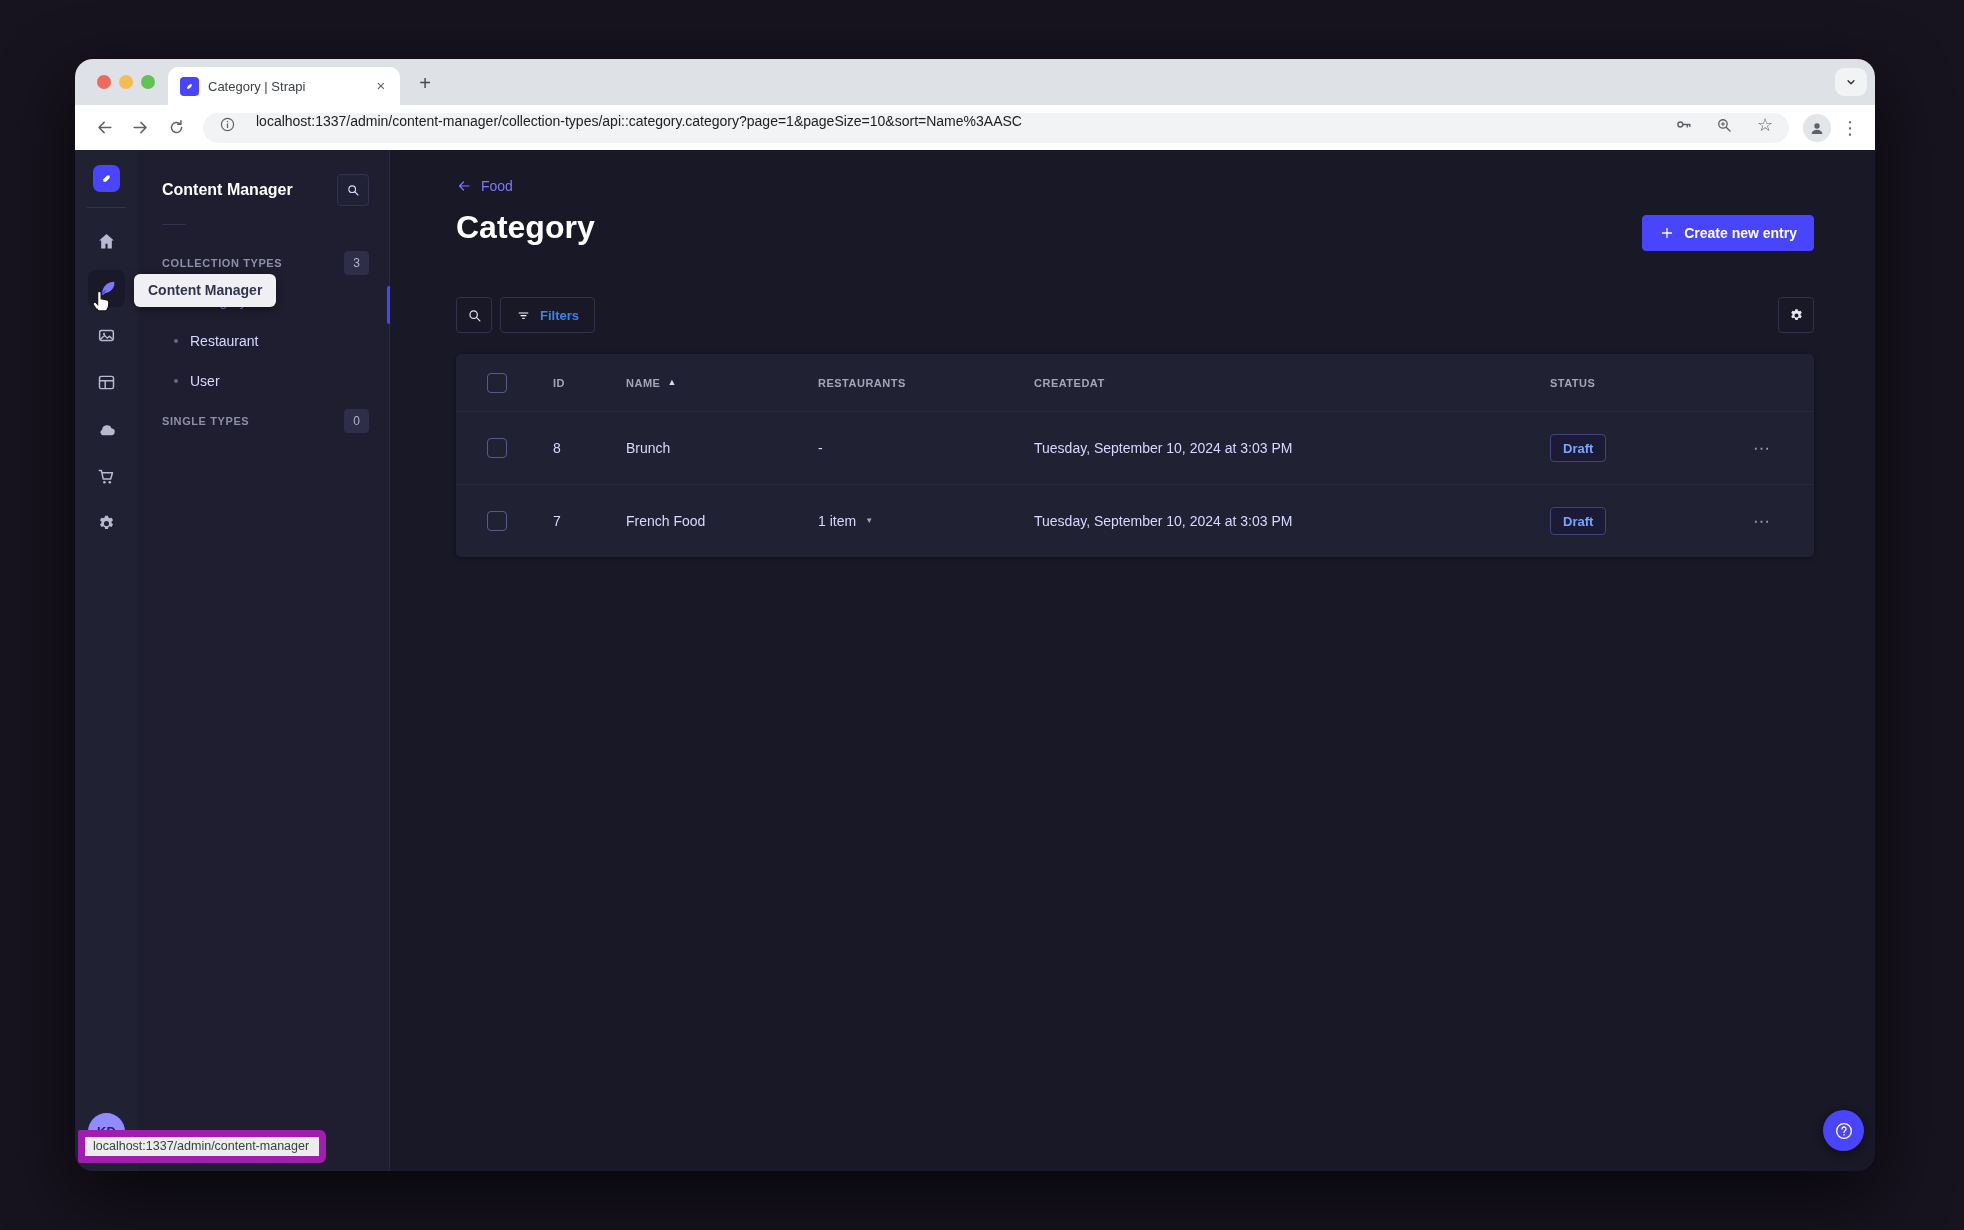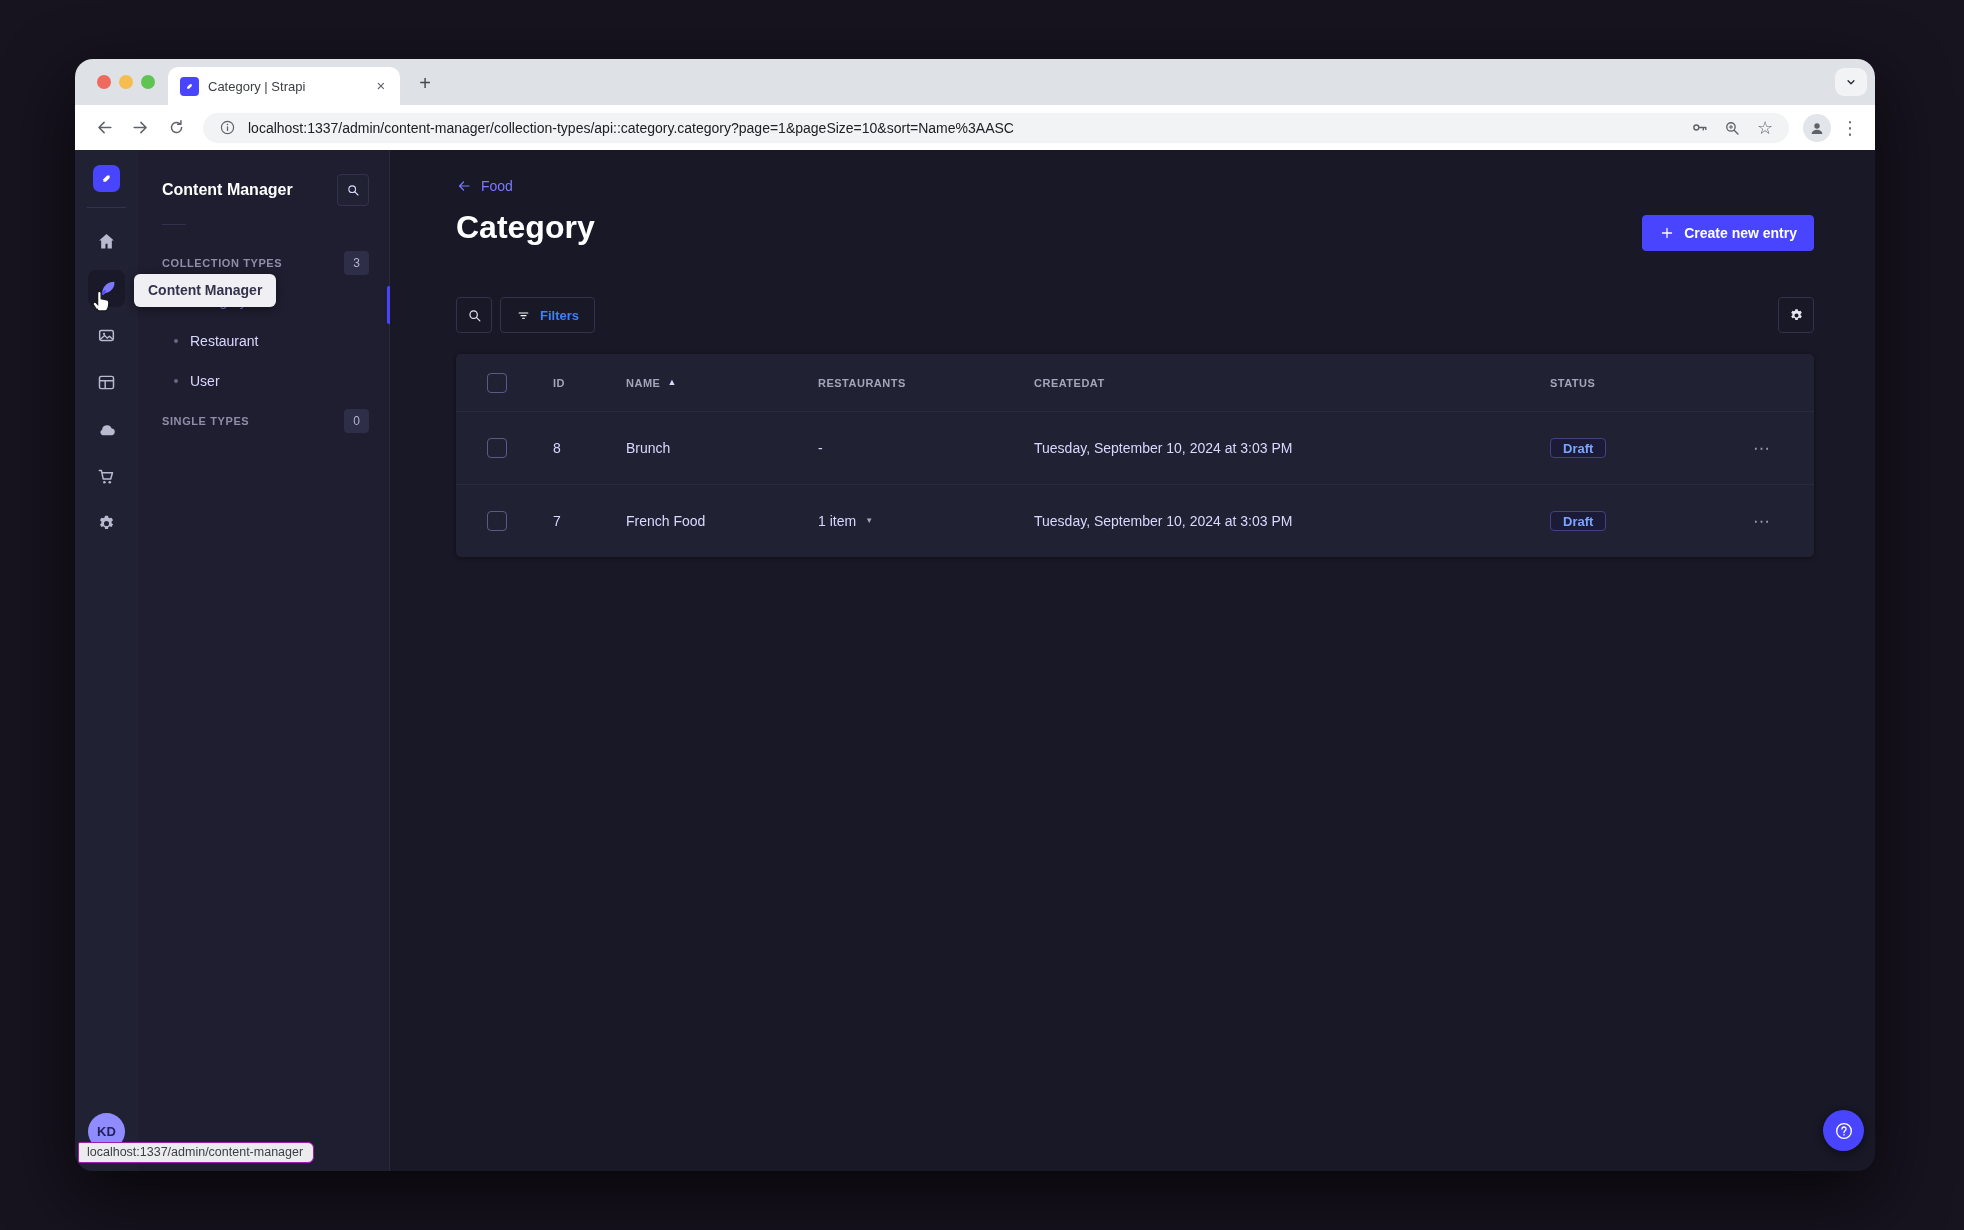--- a/index.html
+++ b/index.html
@@ -30,22 +30,22 @@
             display:flex; align-items:center; justify-content:center; }
   .tab-title{ font-size:13px; color:#3c4043; flex:1; white-space:nowrap; overflow:hidden; }
   .tab-close{ width:18px; height:18px; line-height:17px; text-align:center; color:#5f6368; font-size:15px; border-radius:50%; flex:none; }
   .newtab{ margin:0 0 8px 12px; width:26px; height:26px; line-height:25px; text-align:center; color:#45484d; font-size:20px; border-radius:50%; }
   .tabsearch{ position:absolute; right:8px; top:9px; width:32px; height:28px; background:#f2f3f5; border-radius:9px;
               display:flex; align-items:center; justify-content:center; color:#2d2f33; }
 
   
   .toolbar{ height:45px; background:#fff; display:flex; align-items:center; padding:0 12px; gap:2px; flex:none; }
   .tbtn{ width:34px; height:32px; display:flex; align-items:center; justify-content:center; color:#5f6368; border-radius:50%; flex:none; }
-  .urlbar{ flex:1; height:30px; background:#f1f3f4; border-radius:15px; display:flex; align-items:center;
-           padding:0 12px; gap:9px; margin:0 8px; min-width:0; }
+  .urlbar{ flex:1; height:30px; background:#f1f3f4; border-radius:15px; display:flex; 
+           padding:0 12px; gap:17px; margin:0 8px; min-width:0; }
   .url-text{ font-size:14px; color:#202124; white-space:nowrap; overflow:hidden; flex:1; }
   .pill-ico{ width:24px; height:24px; display:flex; align-items:center; justify-content:center; color:#5f6368; flex:none; }
   .star{ font-size:18px; line-height:1; }
   .avatar-btn{ width:28px; height:28px; border-radius:50%; background:#e2e5e9; display:flex; align-items:center; justify-content:center; margin:0 4px; flex:none;}
   .menu-dots{ font-size:18px; color:#5f6368; width:26px; text-align:center; flex:none;}
 
   
   .app{ flex:1; display:flex; background:#181826; position:relative; min-height:0; }
 
   .rail{ width:63px; background:#212134; display:flex; flex-direction:column; align-items:center;
@@ -97,28 +97,28 @@
   .table{ margin-top:21px; background:#212134; border-radius:5px; box-shadow:0 1px 4px rgba(0,0,0,.35); }
   .trow{ display:grid; grid-template-columns:97px 73px 192px 216px 516px 203px 1fr; align-items:center; }
   .thead{ height:57px; }
   .tbody-row{ height:73px; border-top:1px solid #2a2a3f; }
   .cell-check{ padding-left:31px; }
   .checkbox{ display:block; width:20px; height:20px; border:1px solid #5a5a89; border-radius:4px; background:transparent; }
   .th{ font-size:11px; font-weight:bold; letter-spacing:.5px; color:#a5a5ba; display:flex; align-items:center; gap:7px; }
   .sort-ico{ font-size:9px; color:#d9d8ff; line-height:1; }
   .td{ font-size:14px; color:#d9d8ff; display:flex; align-items:center; gap:9px; }
   .caret{ font-size:8px; color:#a5a5ba; line-height:1; }
-  .badge-draft{ display:inline-flex; align-items:center; height:20px; padding:0 12px; border:1px solid #42427c;
+  .badge-draft{ display:inline-flex; align-items:center; height:28px; padding:0 12px; border:1px solid #42427c;
                 background:#1b1b38; border-radius:4px; color:#7ba4ff; font-size:13px; font-weight:bold; }
   .dots{ color:#9a9ab0; font-size:17px; letter-spacing:1px; }
 
   .fab{ position:absolute; right:11px; bottom:20px; width:41px; height:41px; border-radius:50%; background:#4945ff;
         display:flex; align-items:center; justify-content:center; z-index:8; box-shadow:0 2px 10px rgba(0,0,0,.45); }
 
-  .statusbar{ position:absolute; left:3px; bottom:8px; background:#ececee; border:1px solid #a21caf;
+  .statusbar{ position:absolute; left:3px; bottom:8px; background:#ececee; border:7px solid #a21caf;
               color:#3c4043; font-size:12.5px; padding:2px 10px 3px 8px; border-radius:2px 6px 6px 2px; z-index:8; }
 
   svg{ display:block; }
 </style>
 </head>
 <body>
 
 <div class="window">
 
   <div class="tabstrip">

